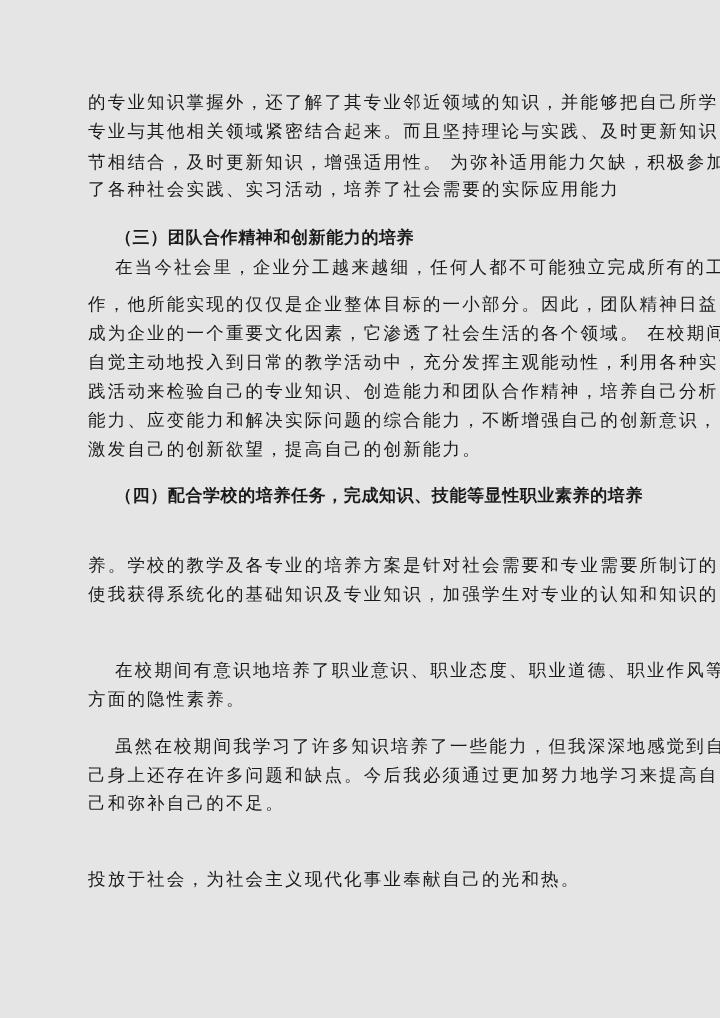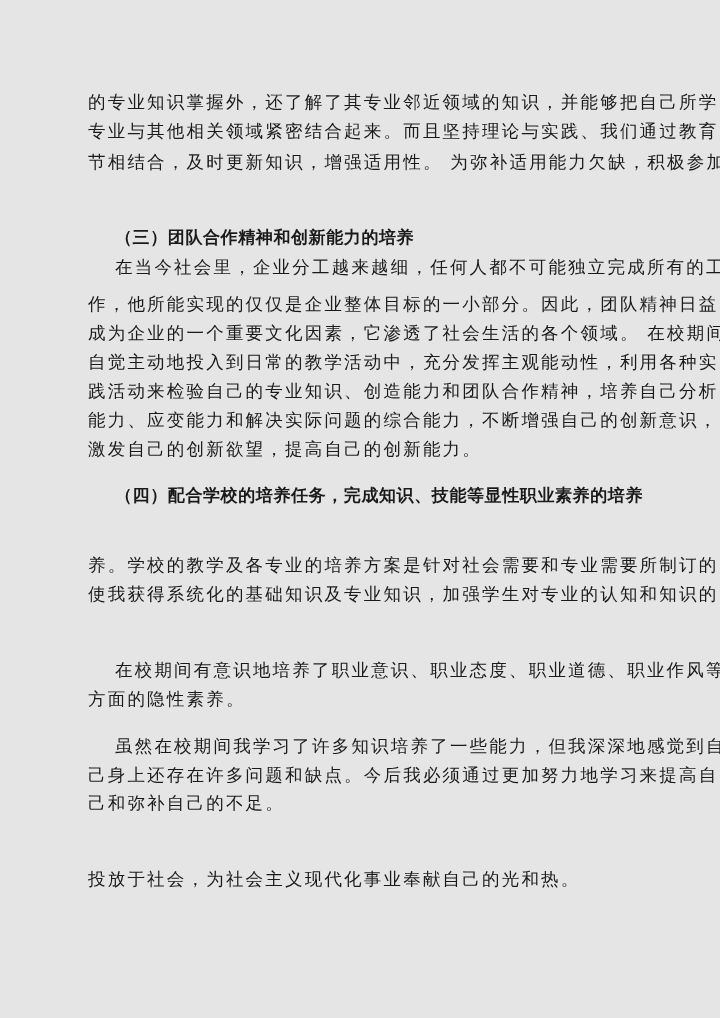--- a/index.html
+++ b/index.html
@@ -11,22 +11,23 @@
   .indent { left: 115px; }
   .heading { position: absolute; left: 115px; font-size: 17px; line-height: 22px; font-weight: bold;
              white-space: nowrap; letter-spacing: 0.6px; font-family: Liberation Serif, serif; }
 </style>
 </head>
 <body>
 
 <div class="page">
 
   <div class="line" style="top:91px">的专业知识掌握外，还了解了其专业邻近领域的知识，并能够把自己所学</div>
-  <div class="line" style="top:120px">专业与其他相关领域紧密结合起来。而且坚持理论与实践、我们通过教育</div>
+  <div class="line" style="top:120px">专业与其他相关领域紧密结合起来。而且坚持理论与实践、及时更新知识</div>
   <div class="line" style="top:151px">节相结合，及时更新知识，增强适用性。 为弥补适用能力欠缺，积极参加</div>
+  <div class="line" style="top:178px">了各种社会实践、实习活动，培养了社会需要的实际应用能力</div>
 
   <div class="heading" style="top:227px">（三）团队合作精神和创新能力的培养</div>
 
   <div class="line indent" style="top:256px">在当今社会里，企业分工越来越细，任何人都不可能独立完成所有的工</div>
   <div class="line" style="top:293px">作，他所能实现的仅仅是企业整体目标的一小部分。因此，团队精神日益</div>
   <div class="line" style="top:322px">成为企业的一个重要文化因素，它渗透了社会生活的各个领域。 在校期间，</div>
   <div class="line" style="top:351px">自觉主动地投入到日常的教学活动中，充分发挥主观能动性，利用各种实</div>
   <div class="line" style="top:380px">践活动来检验自己的专业知识、创造能力和团队合作精神，培养自己分析</div>
   <div class="line" style="top:409px">能力、应变能力和解决实际问题的综合能力，不断增强自己的创新意识，</div>
   <div class="line" style="top:438px">激发自己的创新欲望，提高自己的创新能力。</div>

